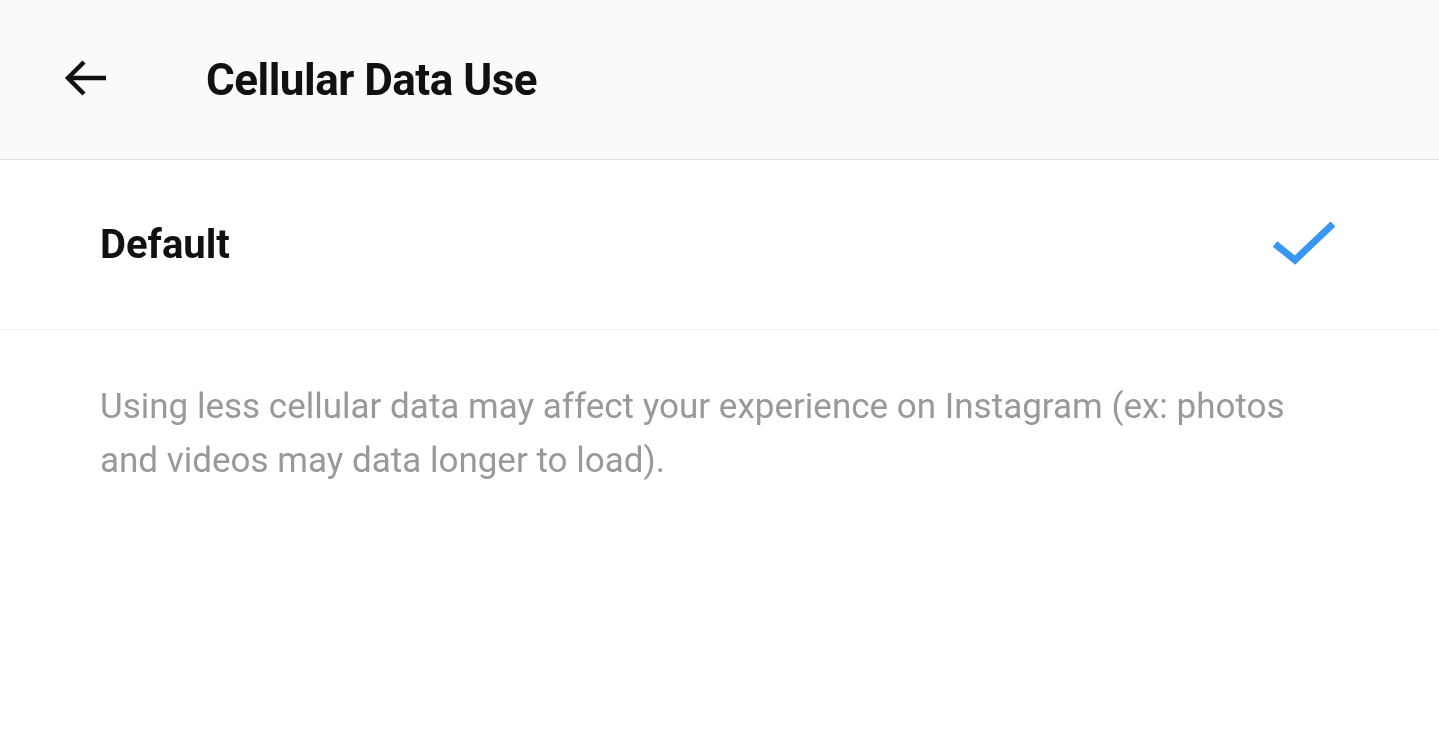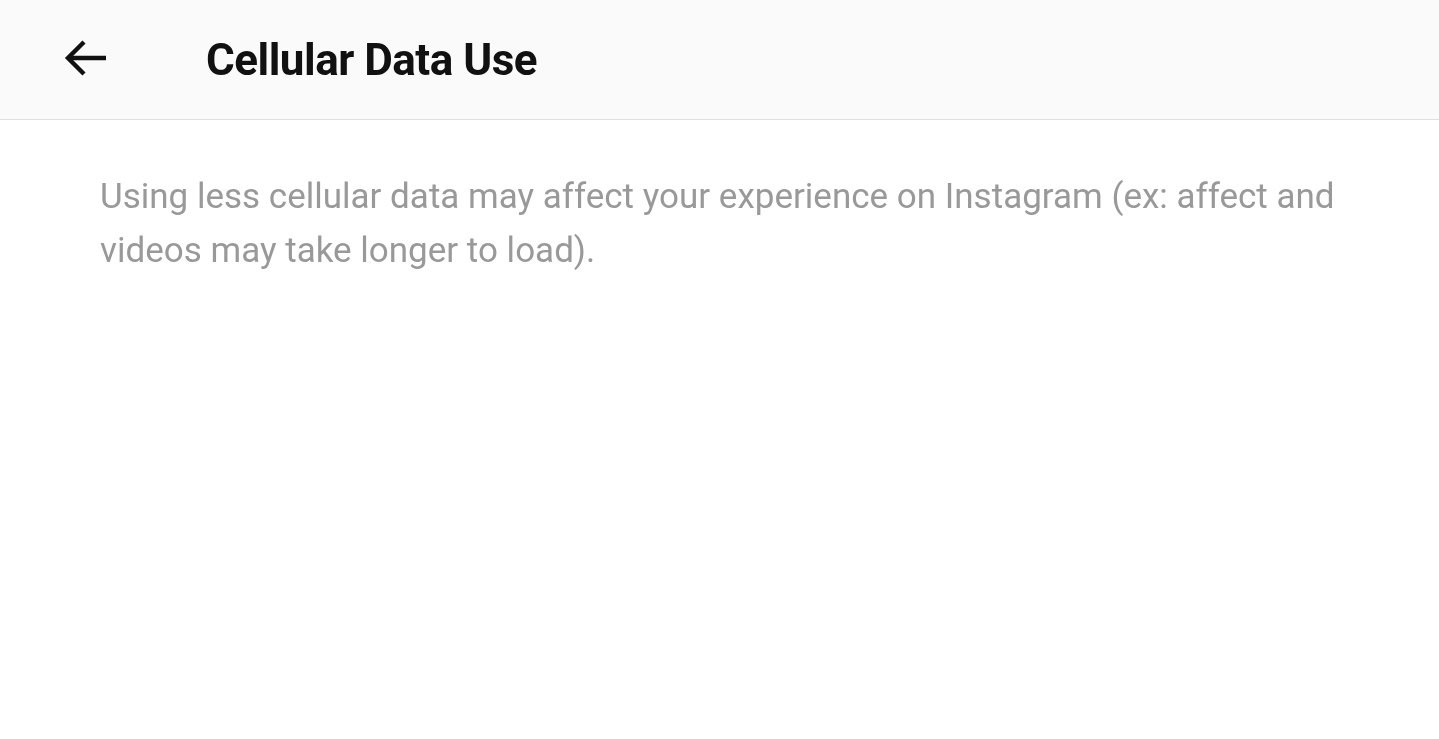--- a/index.html
+++ b/index.html
@@ -10,21 +10,21 @@
     body {
       font-family: -apple-system, BlinkMacSystemFont, 'Segoe UI', Roboto, Helvetica, Arial, sans-serif;
       background: #ffffff;
       width: 1439px;
       height: 739px;
       overflow: hidden;
     }
     .header {
       display: flex;
       align-items: center;
-      height: 120px;
+      height: 160px;
       background: #fafafa;
       border-bottom: 1px solid #e0e0e0;
       padding-left: 56px;
     }
     .back-button {
       display: flex;
       align-items: center;
       justify-content: center;
       width: 60px;
       height: 60px;
@@ -79,14 +79,22 @@
       <svg viewBox="0 0 24 24" fill="none" stroke="#111" stroke-width="2.2" stroke-linecap="butt" stroke-linejoin="miter">
         <line x1="22" y1="12" x2="3" y2="12"></line>
         <polyline points="11 4 3 12 11 20"></polyline>
       </svg>
     </span>
   </div>
   <h1 class="title">Cellular Data Use</h1>
 </div>
 
 <div class="content">
-  <div class="description">Using less cellular data may affect your experience on Instagram (ex: affect and videos may take longer to load).</div>
+  <div class="option-row">
+    <span class="option-label">Default</span>
+    <span class="check-icon">
+      <svg viewBox="0 0 70 50" fill="none" stroke="#3897f0" stroke-width="7" stroke-linecap="butt" stroke-linejoin="miter">
+        <polyline points="6 26 26 42 64 6"></polyline>
+      </svg>
+    </span>
+  </div>
+  <div class="description">Using less cellular data may affect your experience on Instagram (ex: photos and videos may data longer to load).</div>
 </div>
 
 </body></html>

